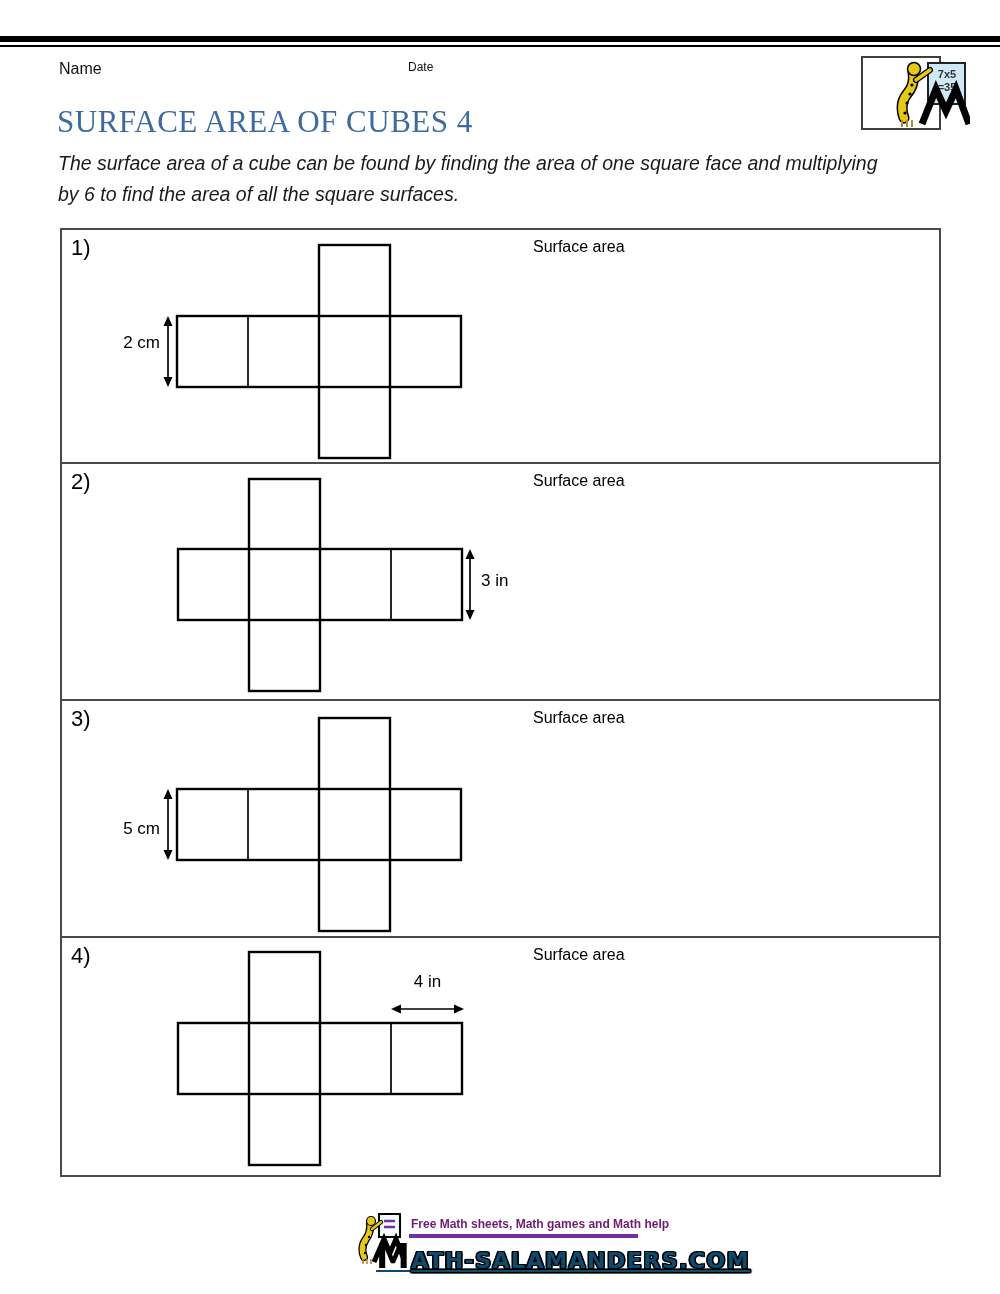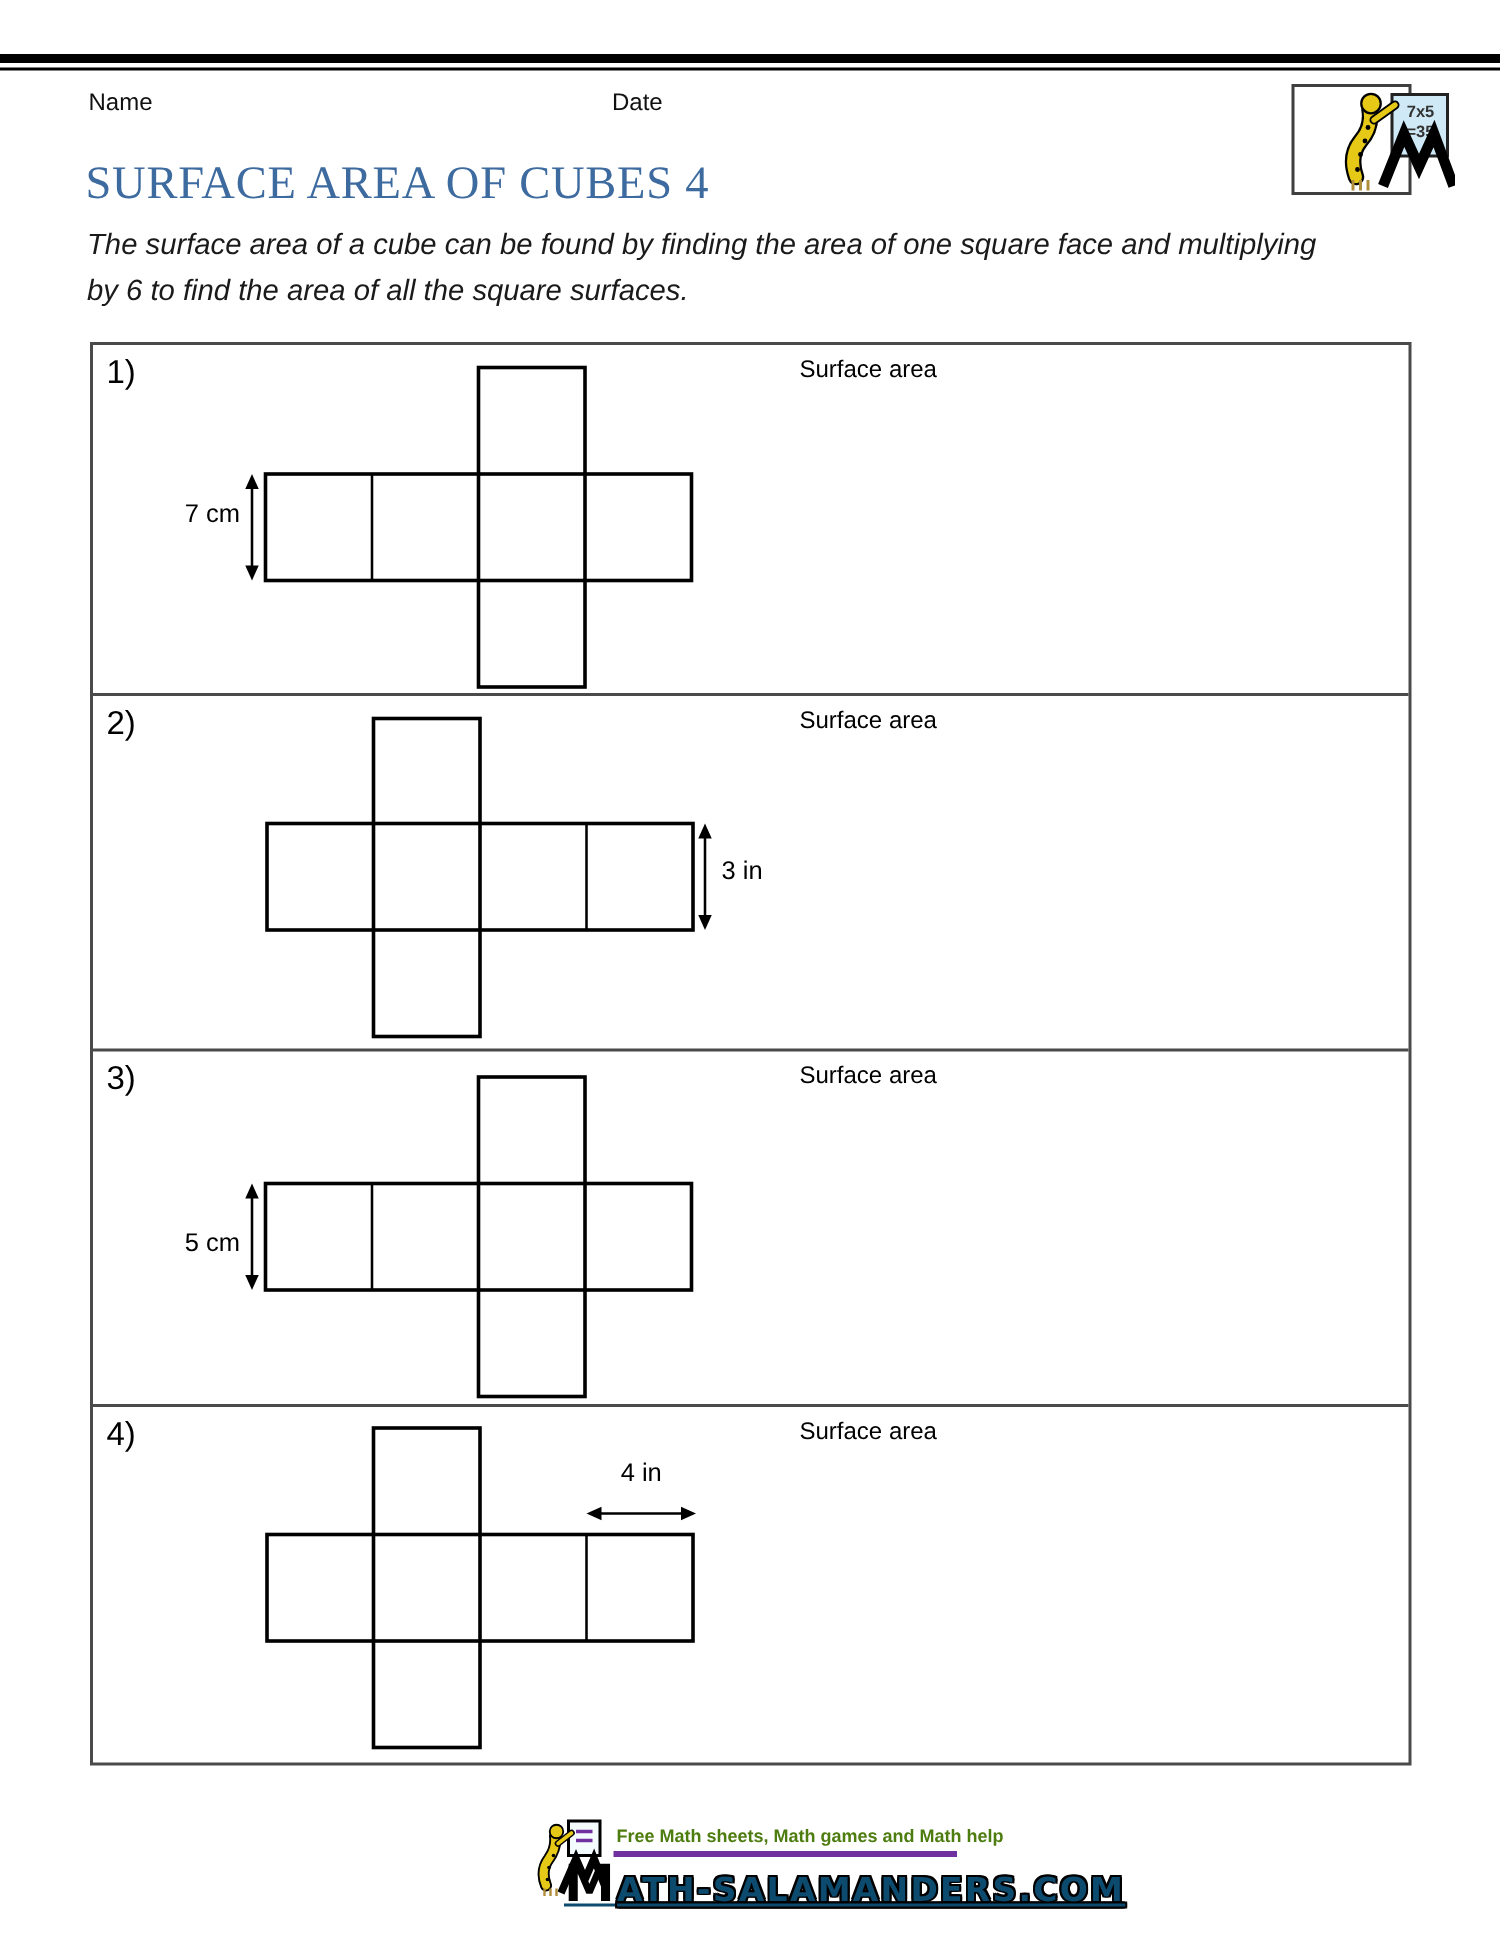--- a/index.html
+++ b/index.html
@@ -4,21 +4,21 @@
 <style>
   html,body{margin:0;padding:0;background:#fff;}
   .page{position:relative;width:1000px;height:1294px;background:#fff;overflow:hidden;
         font-family:"Liberation Sans",sans-serif;color:#111;}
 
   
   .rule-thick{position:absolute;left:0;top:36px;width:100%;height:6px;background:#000;}
   .rule-thin{position:absolute;left:0;top:45px;width:100%;height:2px;background:#000;}
 
   .name-label{position:absolute;left:59px;top:60px;font-size:16px;}
-  .date-label{position:absolute;left:408px;top:60px;font-size:16px;}
+  .date-label{position:absolute;left:408px;top:60px;font-size:12px;}
 
   .corner-logo{position:absolute;left:861px;top:56px;width:80px;height:74px;
                border:2px solid #3f3f3f;background:#fff;box-sizing:border-box;padding-left:31px;}
 
   .title{position:absolute;left:57px;top:104px;margin:0;font-family:"Liberation Serif",serif;
          font-weight:400;font-size:31px;letter-spacing:.5px;color:#3e6b9f;}
 
   .instructions{position:absolute;left:58px;top:148px;width:900px;
                 font-size:19.5px;font-style:italic;line-height:31px;color:#1a1a1a;}
 
@@ -32,21 +32,21 @@
   .prompt{position:absolute;left:471px;top:8px;font-size:16px;color:#000;}
   .net-svg{position:absolute;left:0;top:0;}
   .dim-label{position:absolute;font-size:17px;color:#000;white-space:nowrap;}
   .dim-left{left:36px;width:62px;text-align:right;top:103px;}
   .dim-left-3{left:36px;width:62px;text-align:right;top:118px;}
   .dim-right{left:419px;top:107px;}
   .dim-top{left:329px;width:73px;text-align:center;top:34px;}
 
   
   .footer-art{position:absolute;left:358px;top:1212px;}
-  .footer-tagline{position:absolute;left:411px;top:1217px;font-size:12px;font-weight:bold;color:#4d7c0f;}
+  .footer-tagline{position:absolute;left:411px;top:1217px;font-size:12px;font-weight:bold;color:#701a75;}
   .footer-rule{position:absolute;left:409px;top:1234px;width:229px;height:4px;background:#7030a0;}
   .footer-site{position:absolute;left:376px;top:1236px;font-size:22px;font-weight:bold;
                letter-spacing:1.5px;font-family:"DejaVu Sans",sans-serif;color:#0c4a6e;
                text-shadow:-1.3px -1.3px 0 #000,1.3px -1.3px 0 #000,-1.3px 1.3px 0 #000,
                            1.3px 1.3px 0 #000,-1.3px 0 0 #000,1.3px 0 0 #000,
                            0 -1.3px 0 #000,0 1.3px 0 #000;text-decoration:underline;}
   .footer-site::first-letter{color:#000;font-size:34px;text-shadow:none;}
 </style>
 </head>
 <body>
@@ -93,21 +93,21 @@
       <svg class="net-svg" width="877" height="232" viewBox="0 0 877 232">
         <rect x="115" y="86" width="284" height="71" fill="none" stroke="#000" stroke-width="2.4"></rect>
         <rect x="257" y="15" width="71" height="213" fill="none" stroke="#000" stroke-width="2.4"></rect>
         <line x1="186" y1="86" x2="186" y2="157" stroke="#000" stroke-width="1.7"></line>
         <g>
           <line x1="106" y1="92" x2="106" y2="151" stroke="#000" stroke-width="1.7"></line>
           <polygon points="106,86 101.5,96 110.5,96" fill="#000"></polygon>
           <polygon points="106,157 101.5,147 110.5,147" fill="#000"></polygon>
         </g>
       </svg>
-      <div class="dim-label dim-left">7 cm</div>
+      <div class="dim-label dim-left">2 cm</div>
     </div>
 
     <div class="problem p2 with-divider">
       <div class="problem-number">2)</div>
       <div class="prompt">Surface area</div>
       <svg class="net-svg" width="877" height="235" viewBox="0 0 877 235">
         <rect x="116" y="85" width="284" height="71" fill="none" stroke="#000" stroke-width="2.4"></rect>
         <rect x="187" y="15" width="71" height="212" fill="none" stroke="#000" stroke-width="2.4"></rect>
         <line x1="329" y1="85" x2="329" y2="156" stroke="#000" stroke-width="1.7"></line>
         <g>

